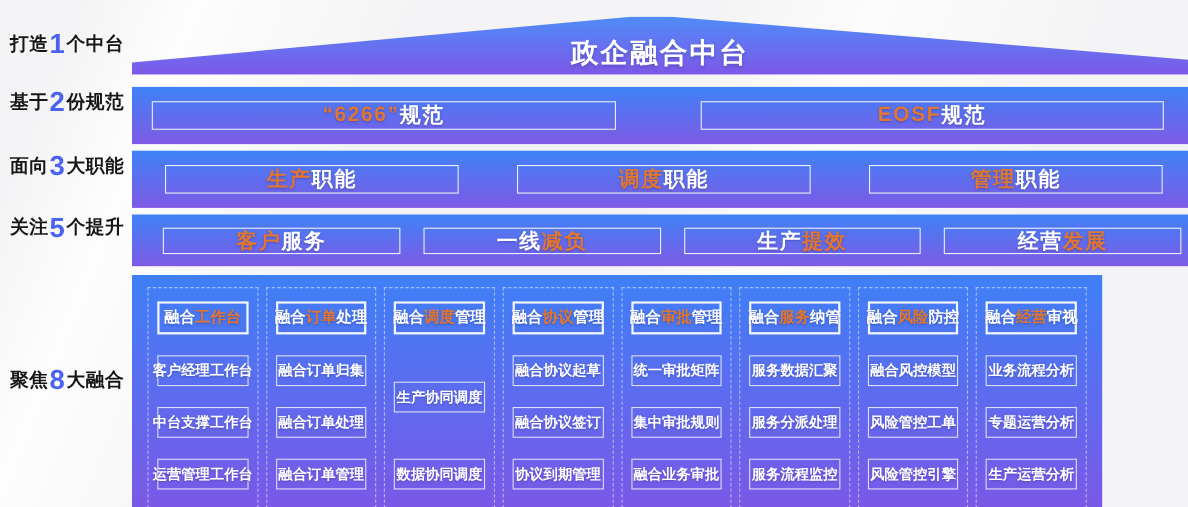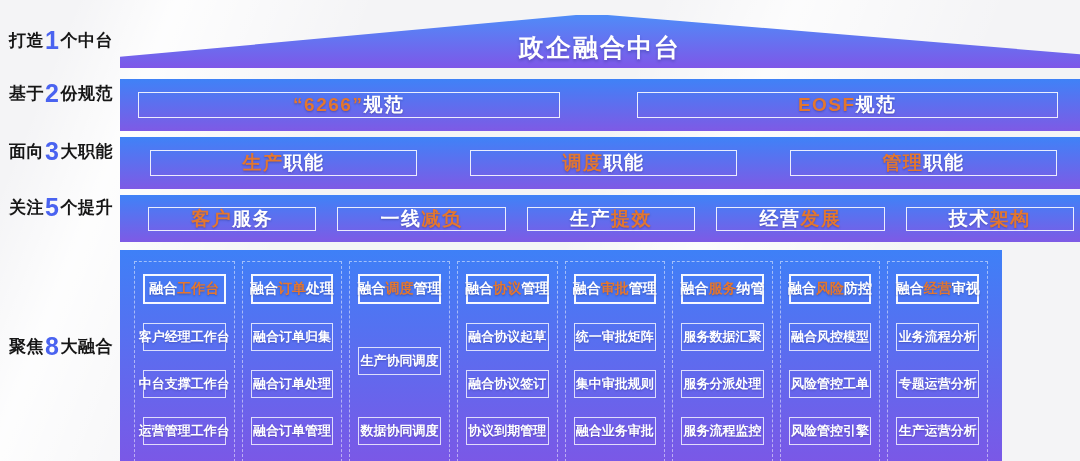--- a/index.html
+++ b/index.html
@@ -111,24 +111,20 @@
           <span class="accent">减负</span>
         </div>
         <div class="box">
           <span>生产</span>
           <span class="accent">提效</span>
         </div>
         <div class="box">
           <span>经营</span>
           <span class="accent">发展</span>
         </div>
-        <div class="box">
-          <span>技术</span>
-          <span class="accent">架构</span>
-        </div>
       </div>
     <div class="panel" id="fusion-panel">
         <div class="col">
           <div class="col-header">
             <span>融合</span>
             <span class="accent">工作台</span>
           </div>
           <div class="col-item">客户经理工作台</div>
           <div class="col-item">中台支撑工作台</div>
           <div class="col-item">运营管理工作台</div>

